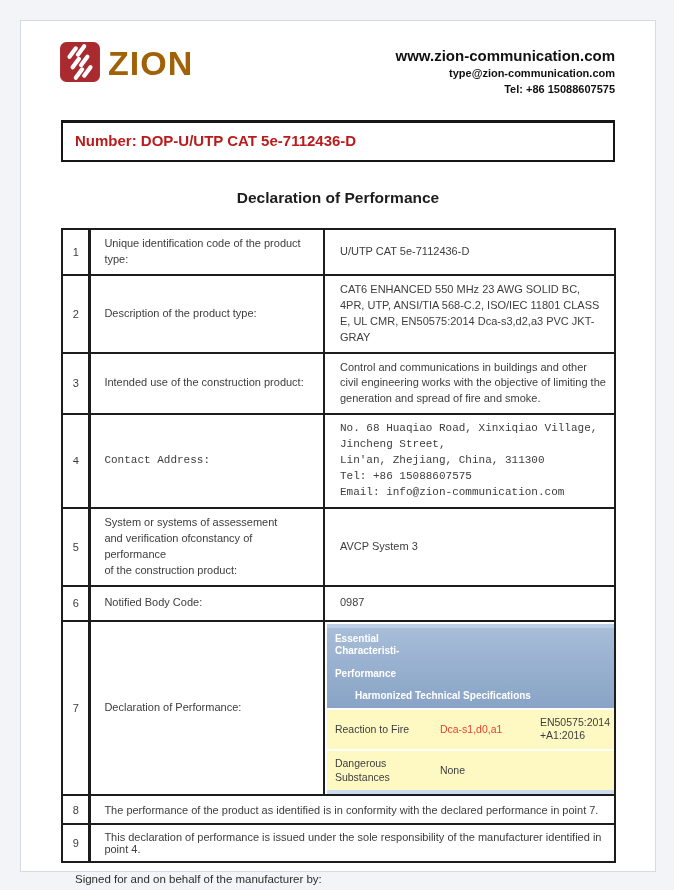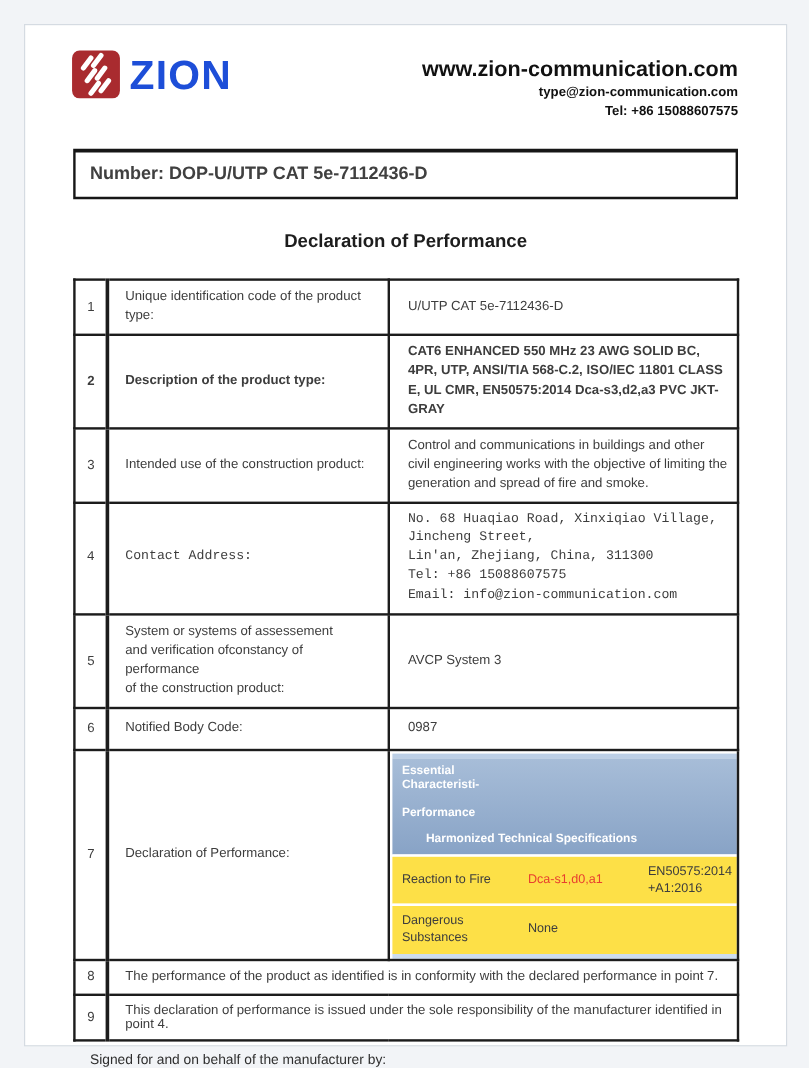--- a/index.html
+++ b/index.html
@@ -8,57 +8,57 @@
     position:absolute; left:20px; top:20px; width:636px; height:852px;
     background:#ffffff; border:1px solid #d5dbe2;
   }
   .content { padding:14px 40px 0 40px; }
 
   
   .hdr { display:flex; justify-content:space-between; align-items:flex-start; margin-top:6px; }
   .logo { display:flex; align-items:center; gap:7px; margin-left:-2px; }
   .logo-text { font-weight:bold; font-size:34px; letter-spacing:1px; line-height:1; padding-top:2px; }
   .contact { text-align:right; color:#111; padding-top:4px; }
-  .contact .l1 { font-weight:bold; font-size:18px; line-height:1.4; }
+  .contact .l1 { font-weight:bold; font-size:15px; line-height:1.4; }
   .contact .l2, .contact .l3 { font-weight:bold; font-size:11px; line-height:1.45; }
 
   
   .number-box { border:2px solid #161616; border-top-width:3px; margin-top:22px; padding:9px 12px 10px 12px; }
-  .number-box span { font-weight:bold; font-size:15px; color:#404040; }
+  .number-box span { font-weight:bold; font-size:15px; color:#b91c1c; }
 
   .doc-title { text-align:center; font-weight:bold; font-size:15.5px; color:#1d1d1d; margin-top:27px; }
 
   
   table.main { width:555px; border-collapse:collapse; margin-top:21px; }
   table.main td { border:2px solid #1c1c1c; font-size:11px; color:#3d3d3d; vertical-align:middle; }
   td.num { width:28px; text-align:center; border-right-width:3px !important; }
   td.lbl { width:235px; padding:6px 8px 6px 13px; line-height:1.45; }
   td.val { padding:6px 8px 6px 15px; line-height:1.45; }
   td.merged { padding:6px 8px 6px 13px; }
   .red { color:#e8402f; }
   .h-r1 td { height:42px; }
-  .h-r2 td { height:64px;font-weight:bold; }
+  .h-r2 td { height:64px; }
   .h-r3 td { height:59px; }
   .h-r4 td { height:83px;font-family:Liberation Mono, monospace; }
   .h-r5 td { height:55px; }
   .h-r6 td { height:35px; }
   .h-r7 td { height:110px; }
   .h-r8 td { height:29px; }
   .h-r9 td { height:29px; }
   td.nested-cell { padding:2px 0 0 2px; vertical-align:top; }
 
   
   .nt { width:100%; font-size:10.5px; }
   .nt-strip-top { height:4px; background:#bccfe6; }
   .nt-strip-bottom { height:4px; background:#ccdcee; }
   .nt-row { display:flex; }
   .nt-gap { height:2px; background:#ffffff; }
   .nt-head { background:linear-gradient(#a7bdd8, #88a3c6); color:#ffffff; font-weight:bold; font-size:10px; line-height:1.25;flex-direction:column; }
   .nt-head .c { padding:5px 4px 5px 8px; display:flex; align-items:center; }
-  .nt-body { background:#fde047;justify-content:space-between; }
+  .nt-body { background:#fef9c3;justify-content:space-between; }
   .nt-body .c { padding:6px 4px 6px 8px; display:flex; align-items:center; line-height:1.3; }
   .c1 { width:105px; }
   .c2 { width:80px; }
   .c3 { flex:1;margin-left:20px; }
   .nt-body .c3 { align-items:flex-start; flex-direction:column; justify-content:center; }
 
   
   .footer { width:555px; margin-top:10px; color:#2e2e2e; }
   .f-signed { font-size:11.5px; margin-top:8px; padding-left:14px; }
 </style>
@@ -74,21 +74,21 @@
           <rect x="1" y="1" width="38" height="38" rx="6" fill="#a92b2f"></rect>
           <g stroke="#ffffff" stroke-width="4" stroke-linecap="round">
             <line x1="10" y1="15" x2="16" y2="7"></line>
             <line x1="18" y1="13" x2="24" y2="5"></line>
             <line x1="13" y1="25" x2="19" y2="17"></line>
             <line x1="21" y1="23" x2="27" y2="15"></line>
             <line x1="16" y1="35" x2="22" y2="27"></line>
             <line x1="24" y1="33" x2="30" y2="25"></line>
           </g>
         </svg>
-        <span class="logo-text" style="color:#1d4ed8">ZION</span>
+        <span class="logo-text" style="color:#a16207">ZION</span>
       </div>
       <div class="contact">
         <div class="l1">www.zion-communication.com</div>
         <div class="l2">type@zion-communication.com</div>
         <div class="l3">Tel: +86 15088607575</div>
       </div>
     </div>
 
     <div class="number-box">
       <span>Number: DOP-U/UTP CAT 5e-7112436-D</span>

